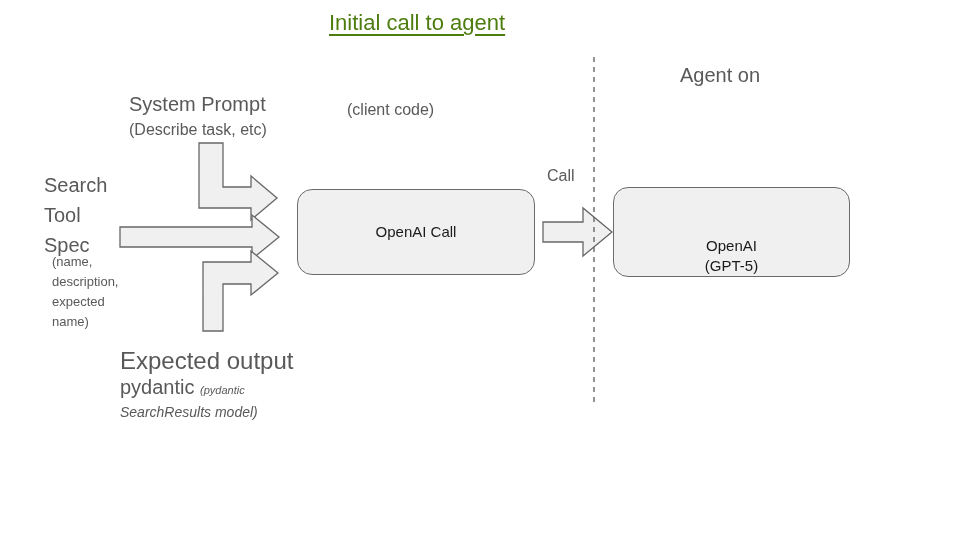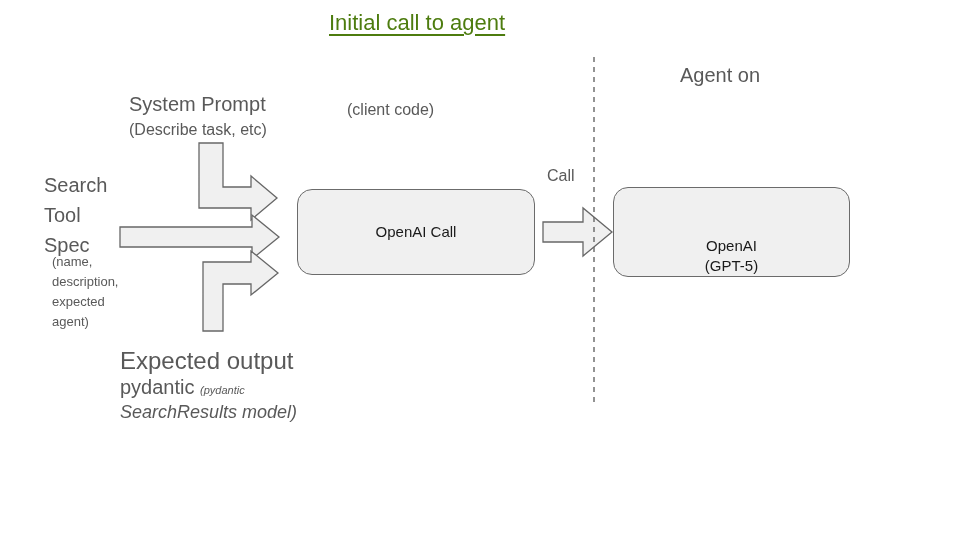--- a/index.html
+++ b/index.html
@@ -63,21 +63,21 @@
   #search-tool-sub div { line-height: 20px; }
 
   #expected-output-wrap { left: 120px; top: 348px; width: 190px; }
   #expected-output-line1 { font-size: 24px; line-height: 26px; color:#595959; }
   #expected-output-line2 { font-size: 20px; line-height: 26px; color:#595959; }
   #expected-output-line2 .tail {
     font-size: 11px;
     font-style: italic;
   }
   #expected-output-line3 {
-    font-size: 18px;
+    font-size: 14px;
     font-style: italic;
     line-height: 19px;
     color: #595959;
   }
 
   #agentic-loop-title { left: 347px; top: 73px; }
   #agentic-loop-sub   { left: 347px; top: 101px; }
 
   #call-label { left: 547px; top: 163px; font-size: 16px; line-height: 26px; color:#595959; }
 
@@ -135,21 +135,21 @@
 
   <div class="abs big-label" id="search-tool-title">
     <div>Search</div>
     <div>Tool</div>
     <div>Spec</div>
   </div>
   <div class="abs small-label" id="search-tool-sub">
     <div>(name,</div>
     <div>description,</div>
     <div>expected</div>
-    <div>agent)</div>
+    <div>name)</div>
   </div>
 
   <div class="abs" id="expected-output-wrap">
     <div id="expected-output-line1">Expected output</div>
     <div id="expected-output-line2"><span>pydantic</span> <span class="tail">(pydantic</span></div>
     <div id="expected-output-line3">SearchResults model)</div>
   </div>
 
   <div class="abs sub-label" id="agentic-loop-sub">(client code)</div>
 

